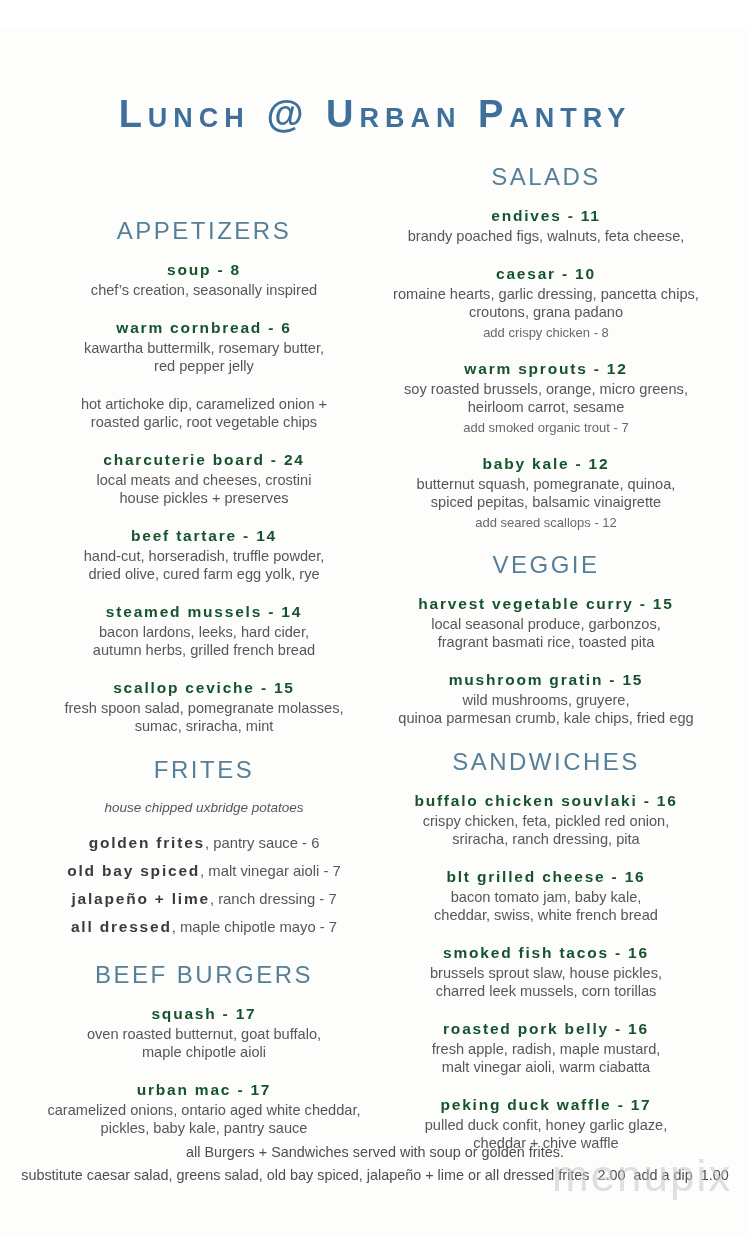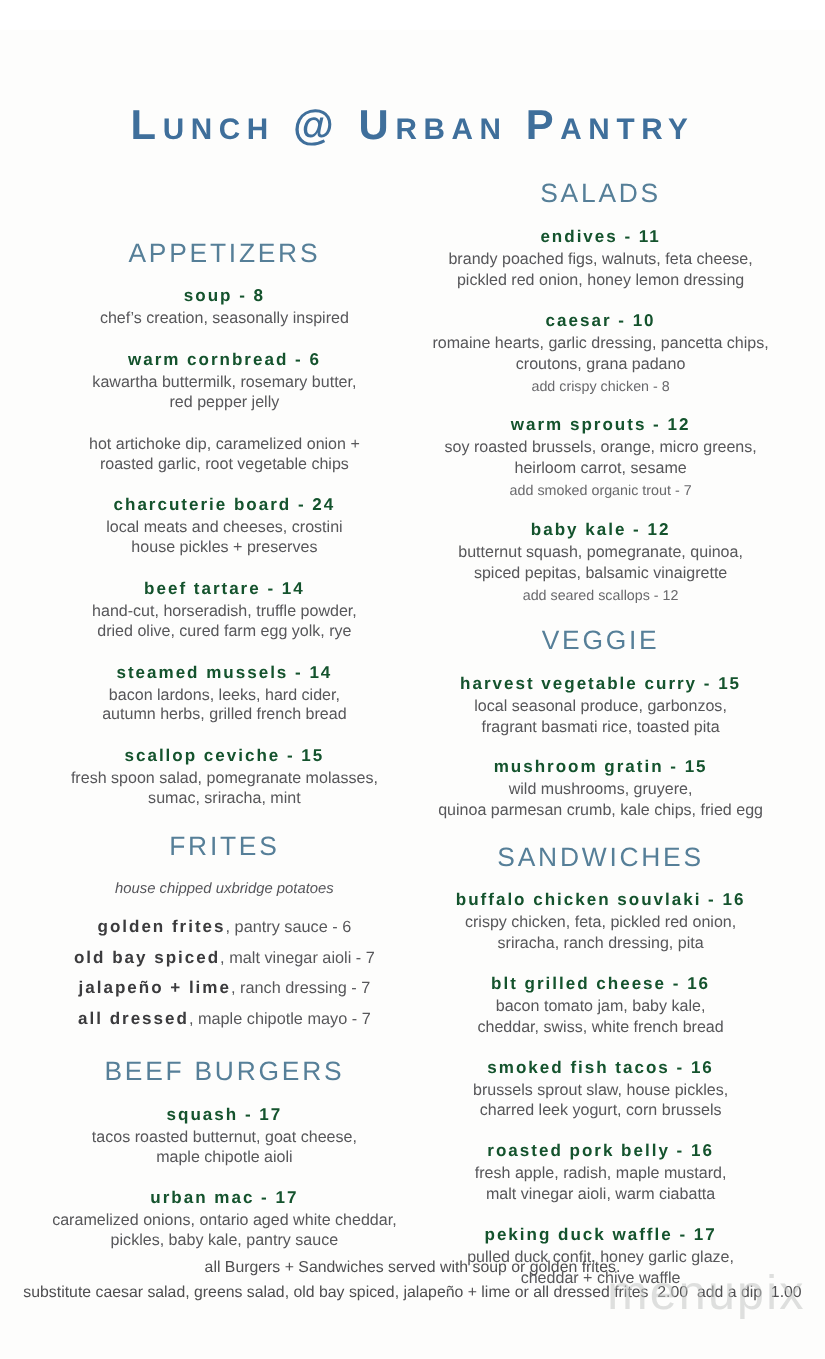--- a/index.html
+++ b/index.html
@@ -149,37 +149,36 @@
         <div class="section-note">house chipped uxbridge potatoes</div>
         <div class="menu-item inline-item"><span class="inline-name">golden frites</span><span class="inline-rest">, pantry sauce - 6</span></div>
         <div class="menu-item inline-item"><span class="inline-name">old bay spiced</span><span class="inline-rest">, malt vinegar aioli - 7</span></div>
         <div class="menu-item inline-item"><span class="inline-name">jalapeño + lime</span><span class="inline-rest">, ranch dressing - 7</span></div>
         <div class="menu-item inline-item"><span class="inline-name">all dressed</span><span class="inline-rest">, maple chipotle mayo - 7</span></div>
       </section>
       <section class="menu-section">
         <h2 class="section-title">BEEF BURGERS</h2>
         <div class="menu-item">
           <div class="item-name">squash - 17</div>
-          <div class="item-desc">tacos roasted butternut, goat cheese,</div>
+          <div class="item-desc">oven roasted butternut, goat buffalo,</div>
           <div class="item-desc">maple chipotle aioli</div>
         </div>
         <div class="menu-item">
           <div class="item-name">urban mac - 17</div>
           <div class="item-desc">caramelized onions, ontario aged white cheddar,</div>
           <div class="item-desc">pickles, baby kale, pantry sauce</div>
         </div>
       </section>
     </div>
   <div class="column column-right">
       <section class="menu-section">
         <h2 class="section-title">SALADS</h2>
         <div class="menu-item">
           <div class="item-name">endives - 11</div>
           <div class="item-desc">brandy poached figs, walnuts, feta cheese,</div>
-          <div class="item-desc">pickled red onion, honey lemon dressing</div>
         </div>
         <div class="menu-item">
           <div class="item-name">caesar - 10</div>
           <div class="item-desc">romaine hearts, garlic dressing, pancetta chips,</div>
           <div class="item-desc">croutons, grana padano</div>
           <div class="item-addon">add crispy chicken - 8</div>
         </div>
         <div class="menu-item">
           <div class="item-name">warm sprouts - 12</div>
           <div class="item-desc">soy roasted brussels, orange, micro greens,</div>
@@ -214,21 +213,21 @@
           <div class="item-desc">sriracha, ranch dressing, pita</div>
         </div>
         <div class="menu-item">
           <div class="item-name">blt grilled cheese - 16</div>
           <div class="item-desc">bacon tomato jam, baby kale,</div>
           <div class="item-desc">cheddar, swiss, white french bread</div>
         </div>
         <div class="menu-item">
           <div class="item-name">smoked fish tacos - 16</div>
           <div class="item-desc">brussels sprout slaw, house pickles,</div>
-          <div class="item-desc">charred leek yogurt, corn brussels</div>
+          <div class="item-desc">charred leek mussels, corn torillas</div>
         </div>
         <div class="menu-item">
           <div class="item-name">roasted pork belly - 16</div>
           <div class="item-desc">fresh apple, radish, maple mustard,</div>
           <div class="item-desc">malt vinegar aioli, warm ciabatta</div>
         </div>
         <div class="menu-item">
           <div class="item-name">peking duck waffle - 17</div>
           <div class="item-desc">pulled duck confit, honey garlic glaze,</div>
           <div class="item-desc">cheddar + chive waffle</div>

